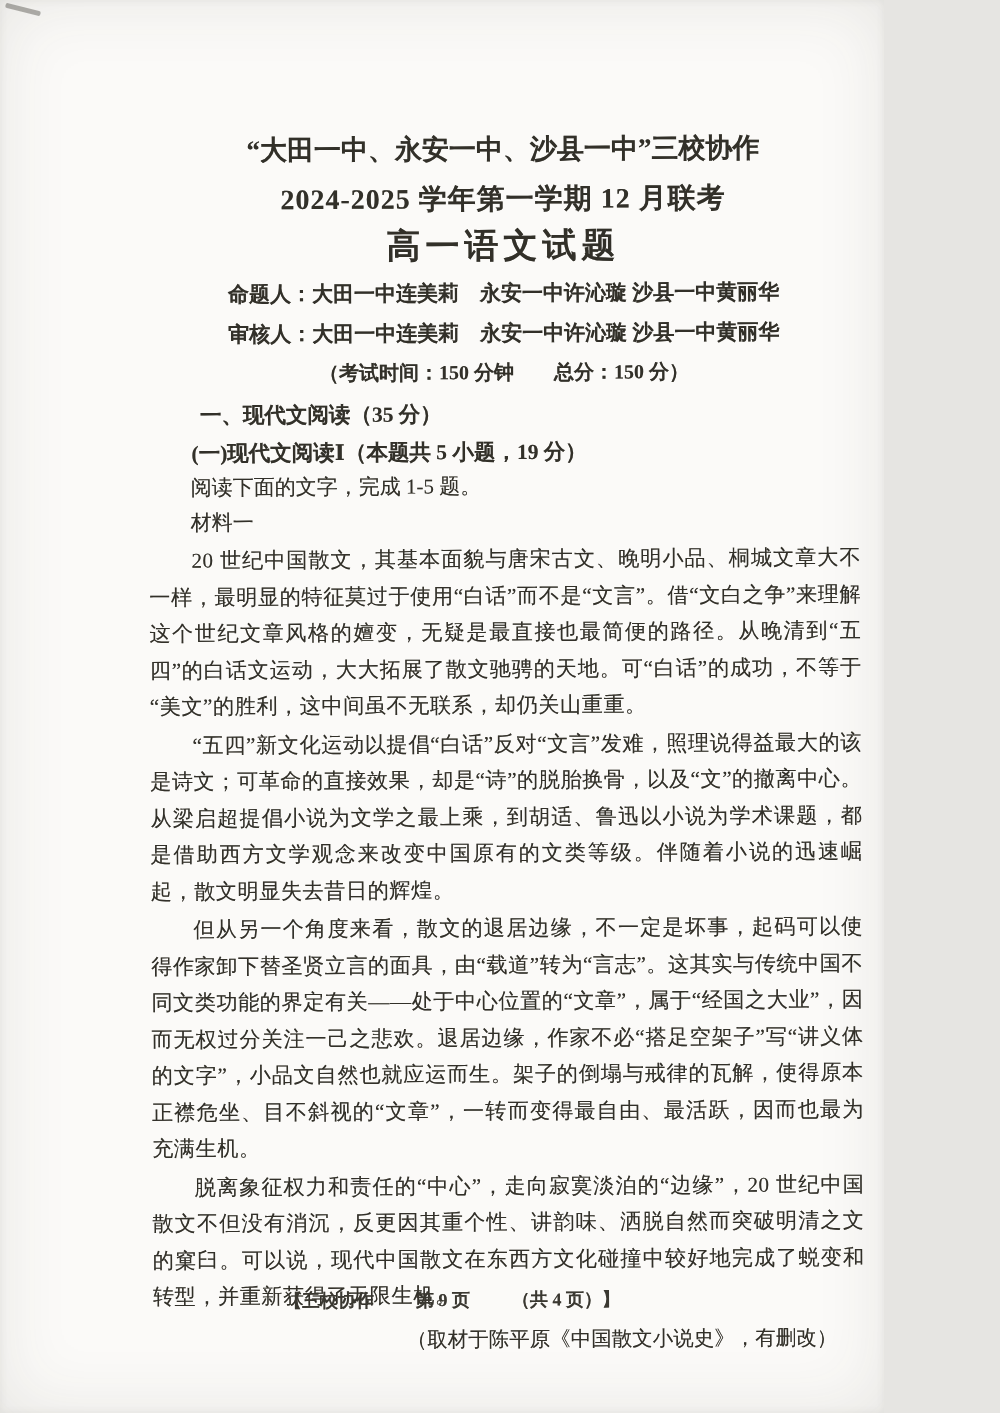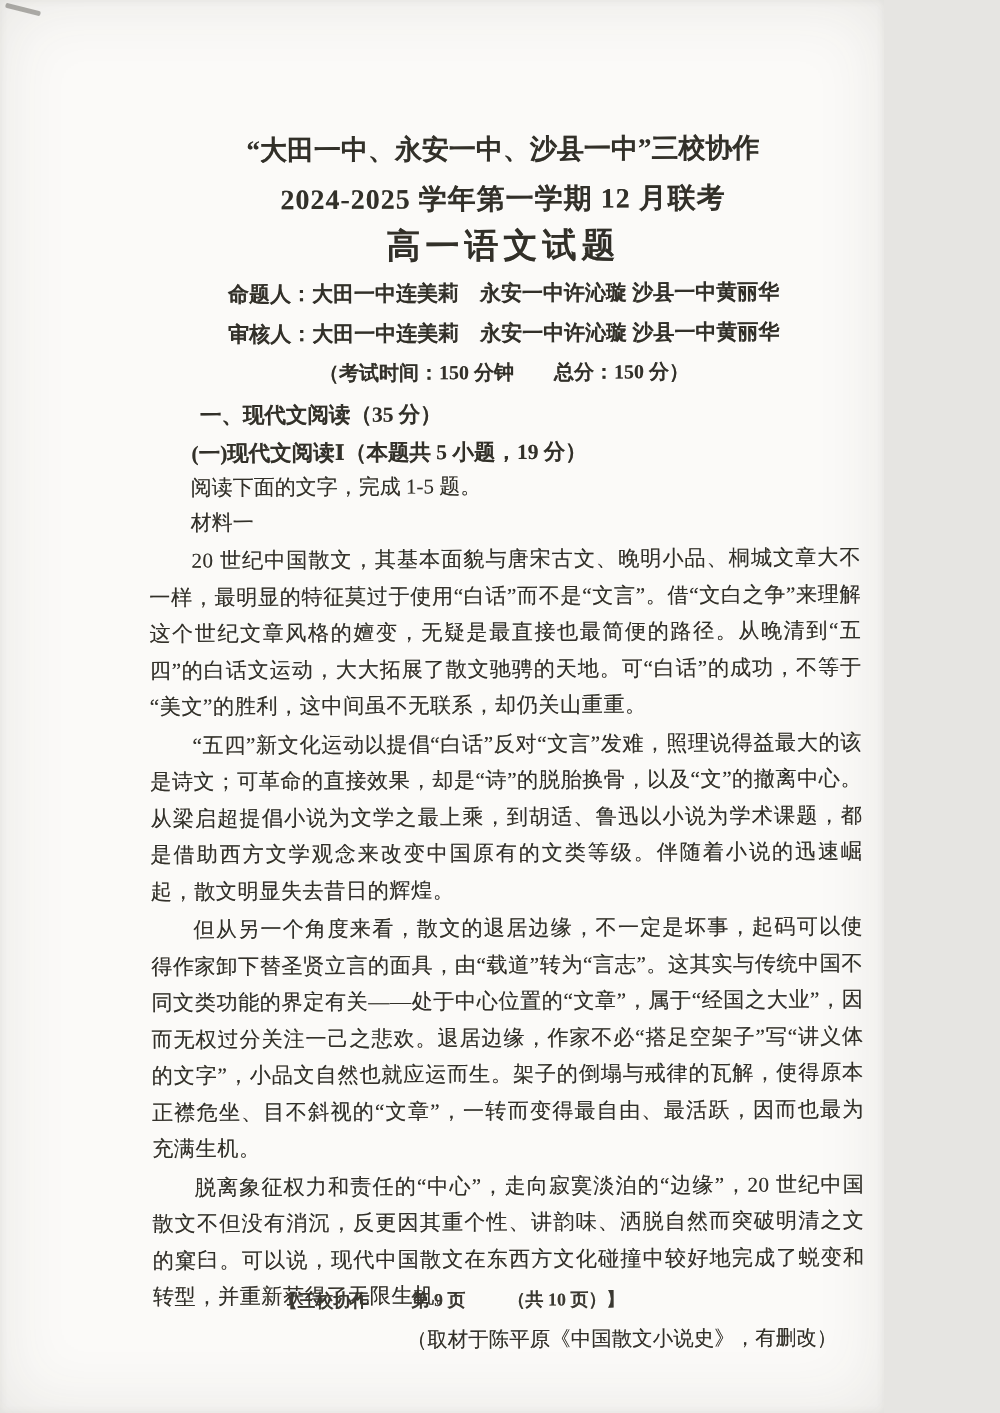--- a/index.html
+++ b/index.html
@@ -108,15 +108,15 @@
       <p class="body-para">但从另一个角度来看，散文的退居边缘，不一定是坏事，起码可以使得作家卸下替圣贤立言的面具，由“载道”转为“言志”。这其实与传统中国不同文类功能的界定有关——处于中心位置的“文章”，属于“经国之大业”，因而无权过分关注一己之悲欢。退居边缘，作家不必“搭足空架子”写“讲义体的文字”，小品文自然也就应运而生。架子的倒塌与戒律的瓦解，使得原本正襟危坐、目不斜视的“文章”，一转而变得最自由、最活跃，因而也最为充满生机。</p>
       <p class="body-para">脱离象征权力和责任的“中心”，走向寂寞淡泊的“边缘”，20 世纪中国散文不但没有消沉，反更因其重个性、讲韵味、洒脱自然而突破明清之文的窠臼。可以说，现代中国散文在东西方文化碰撞中较好地完成了蜕变和转型，并重新获得了无限生机。</p>
     </div>
 
     <div class="attribution">（取材于陈平原《中国散文小说史》，有删改）</div>
   </div>
 
   <div class="footer">
     <span>【三校协作</span>
     <span>第 9 页</span>
-    <span>（共 10 页）】</span>
+    <span>（共 4 页）】</span>
   </div>
 </div>
 
 </body></html>

